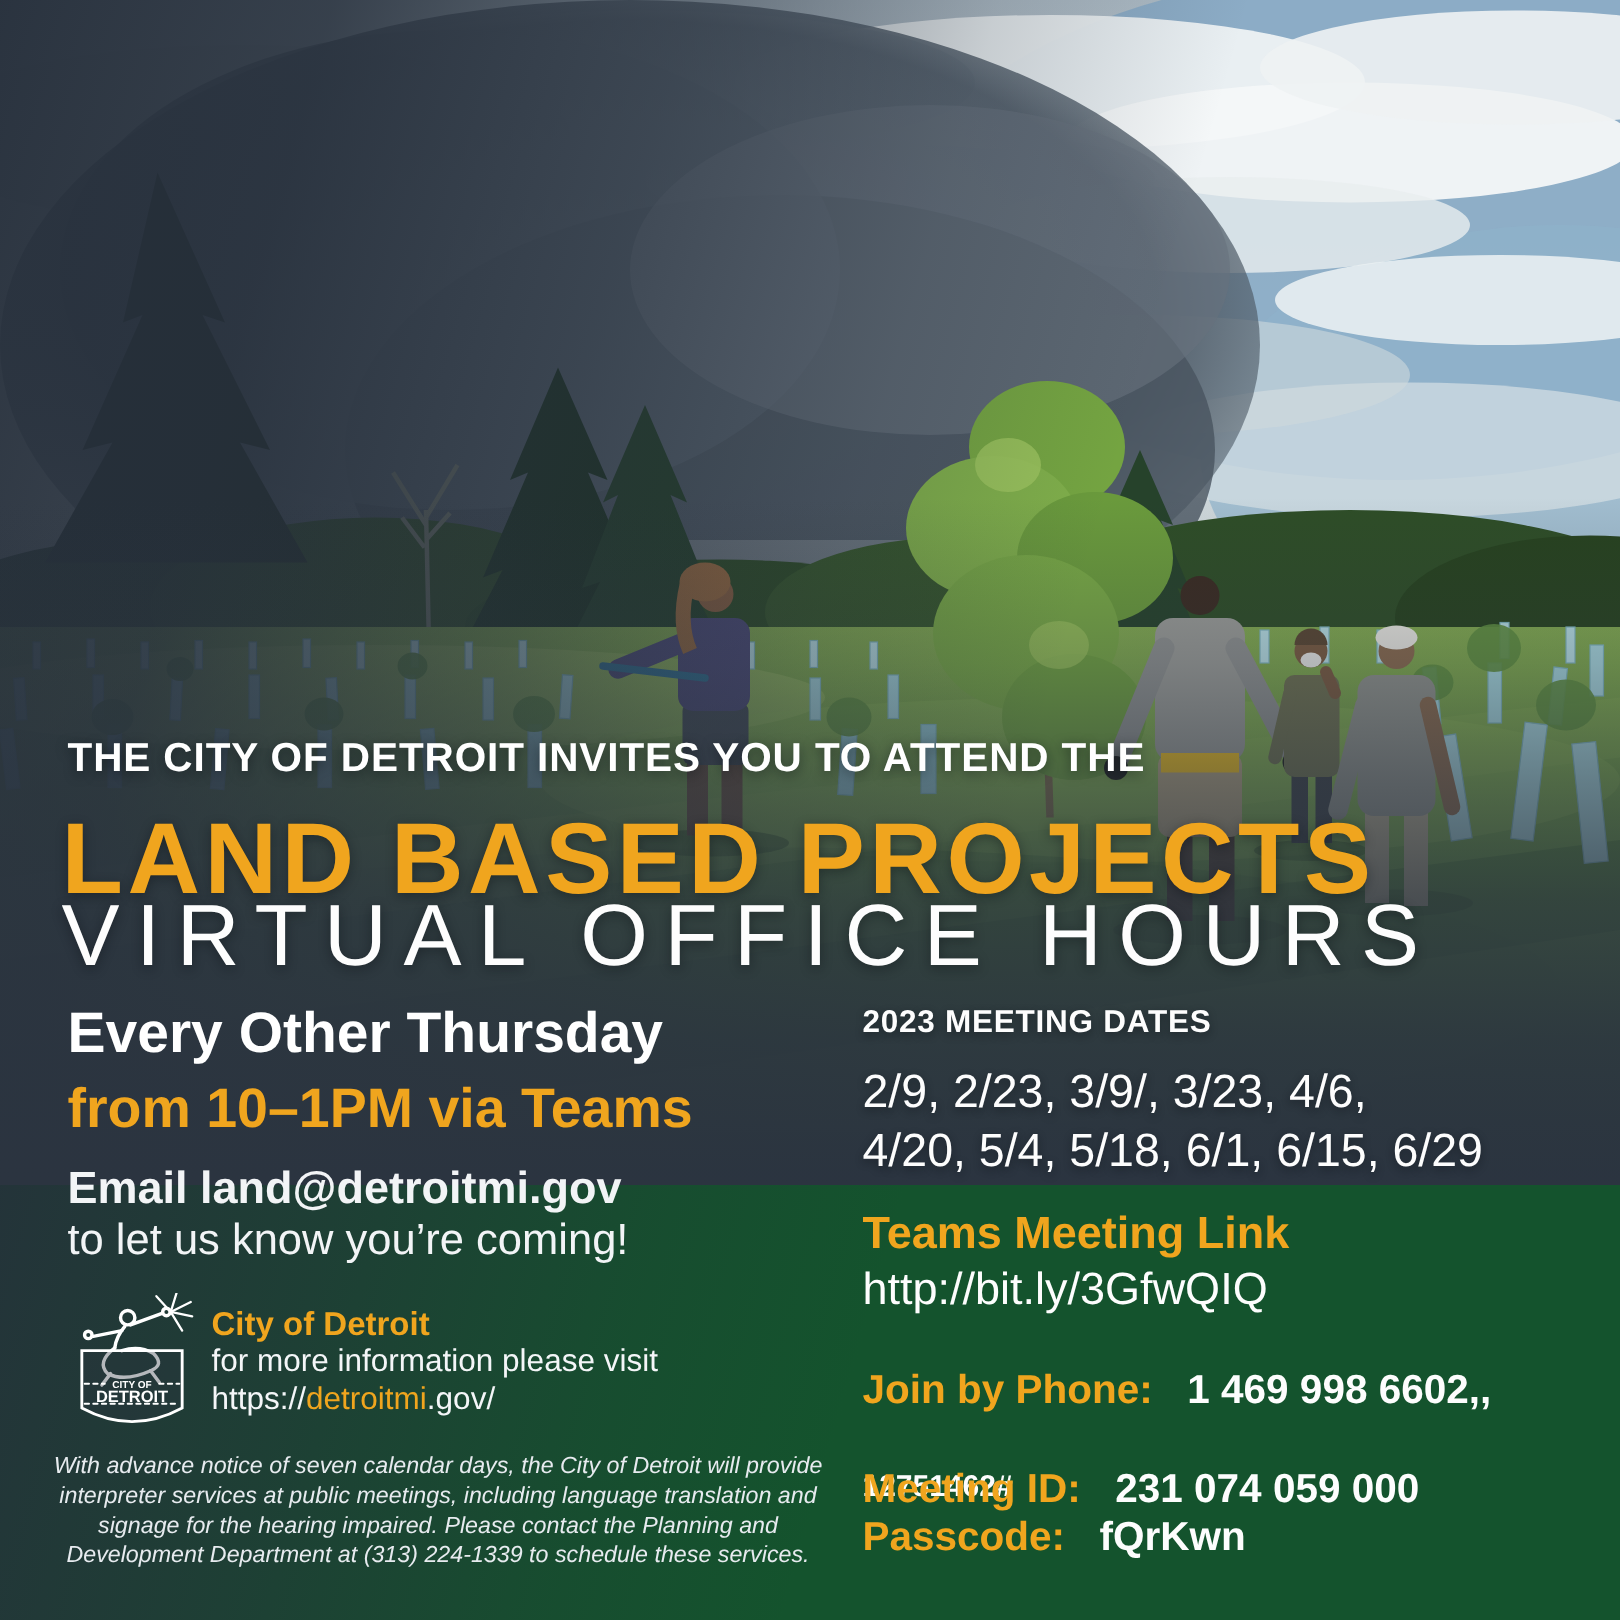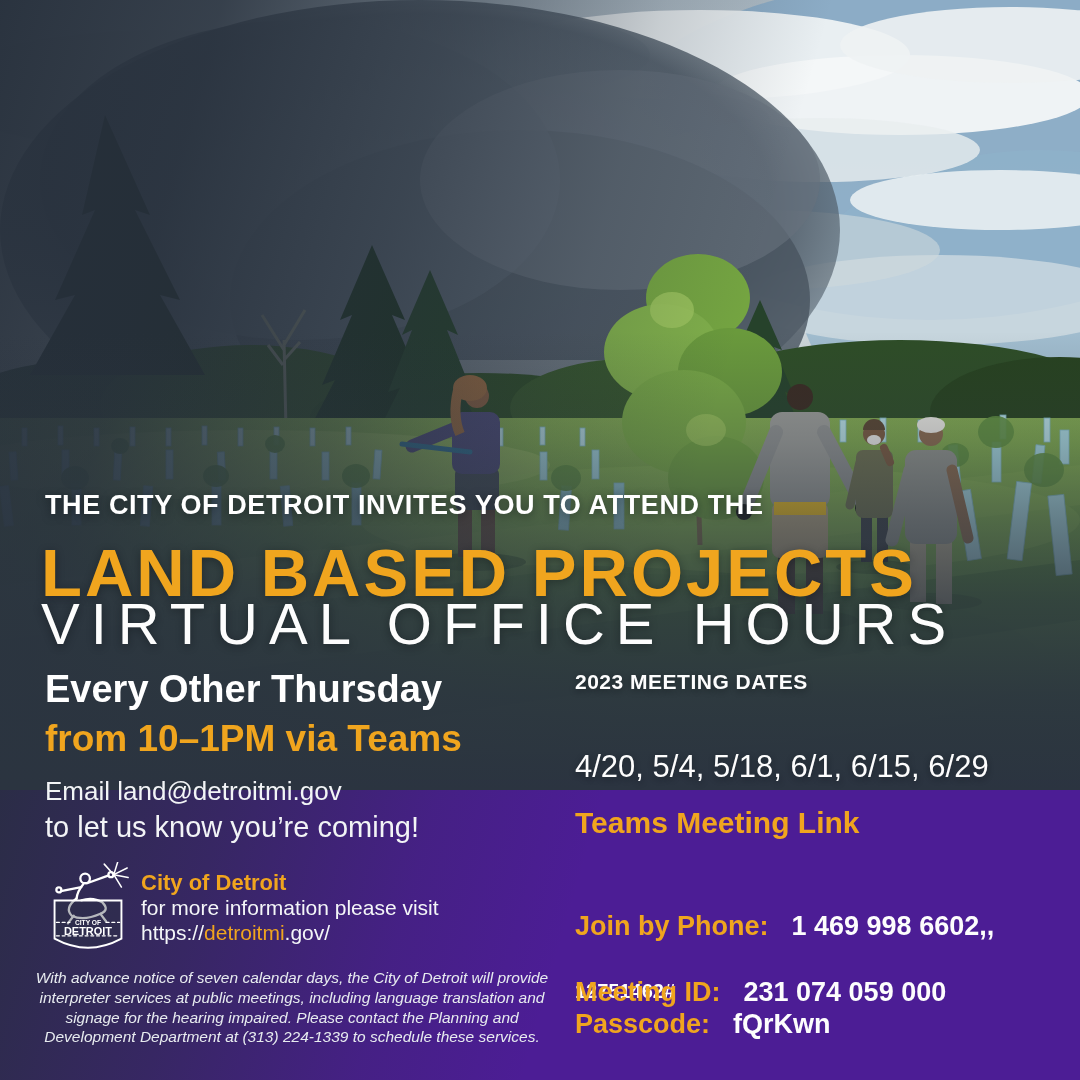--- a/index.html
+++ b/index.html
@@ -1,18 +1,18 @@
 <!DOCTYPE html>
 <html><head>
 <meta charset="utf-8">
 <style>
   html,body{margin:0;padding:0;background:#1c232e;}
   .flyer{
     position:relative;width:1080px;height:1080px;overflow:hidden;
-    background:#4c1d95;
+    background:#14532d;
     font-family:"Liberation Sans","DejaVu Sans",sans-serif;
     color:#fff;
   }
   .photo{position:absolute;top:0;left:0;width:1080px;height:780px;display:block;}
   .overlay-corner{
     position:absolute;inset:0;pointer-events:none;
     background:linear-gradient(106deg,
       rgba(38,47,59,0.97) 0%,
       rgba(38,47,59,0.88) 16%,
       rgba(38,47,59,0.55) 33%,
@@ -37,21 +37,21 @@
   .title{
     left:28px;top:521px;margin:13px;font-size:67px;font-weight:800;letter-spacing:3px;
     color:#F0A51E;text-shadow:0 2px 8px rgba(10,15,20,.4);white-space:nowrap;text-align:center;
   }
   .subtitle{
     left:41px;top:590px;margin:0;font-size:58px;font-weight:400;letter-spacing:11px;
     color:#FDFDFD;text-shadow:0 2px 8px rgba(10,15,20,.45);white-space:nowrap;
   }
   .sched1{left:45px;top:668px;font-size:38px;font-weight:800;color:#fff;}
   .sched2{left:45px;top:718px;font-size:37px;font-weight:800;color:#F0A51E;}
-  .email1{left:45px;top:776px;font-size:26px;font-weight:400;color:#F2F4F6;}
+  .email1{left:45px;top:776px;font-size:30px;font-weight:700;color:#F2F4F6;}
   .email2{left:45px;top:811px;font-size:29px;font-weight:400;color:#F2F4F6;}
   .logo-block{left:45px;top:860px;width:500px;height:100px;}
   .logo-svg{position:absolute;left:0;top:2px;width:86px;height:96px;}
   .logo-text{position:absolute;left:96px;top:10px;line-height:1.18;}
   .logo-org{font-size:22px;font-weight:700;color:#F0A51E;}
   .logo-info{font-size:21px;font-weight:400;color:#F4F6F8;}
   .logo-url{font-size:21px;font-weight:400;color:#F4F6F8;}
   .logo-url .hl{color:#F0A51E;}
   .disclaimer{
     left:34px;top:968px;width:516px;text-align:center;
@@ -332,22 +332,24 @@
   </div>
 
   <div class="abs disclaimer">
     <div>With advance notice of seven calendar days, the City of Detroit will provide</div>
     <div>interpreter services at public meetings, including language translation and</div>
     <div>signage for the hearing impaired. Please contact the Planning and</div>
     <div>Development Department at (313) 224-1339 to schedule these services.</div>
   </div>
 
   <div class="abs col2 dates-head">2023 MEETING DATES</div>
+  <div class="abs col2 dates-l1">2/9, 2/23, 3/9/, 3/23, 4/6,</div>
   <div class="abs col2 dates-l2">4/20, 5/4, 5/18, 6/1, 6/15, 6/29</div>
 
   <div class="abs col2 teams-label">Teams Meeting Link</div>
+  <div class="abs col2 teams-url">http://bit.ly/3GfwQIQ</div>
 
   <div class="abs col2 phone-l1"><span class="lbl">Join by Phone:</span><span class="val">1 469 998 6602,,</span></div>
   <div class="abs col2 phone-l2 val">12751462#</div>
   <div class="abs col2 phone-l3"><span class="lbl">Meeting ID:</span><span class="val">231 074 059 000</span></div>
   <div class="abs col2 phone-l4"><span class="lbl">Passcode:</span><span class="val">fQrKwn</span></div>
 
 </div>
 
 </body></html>

